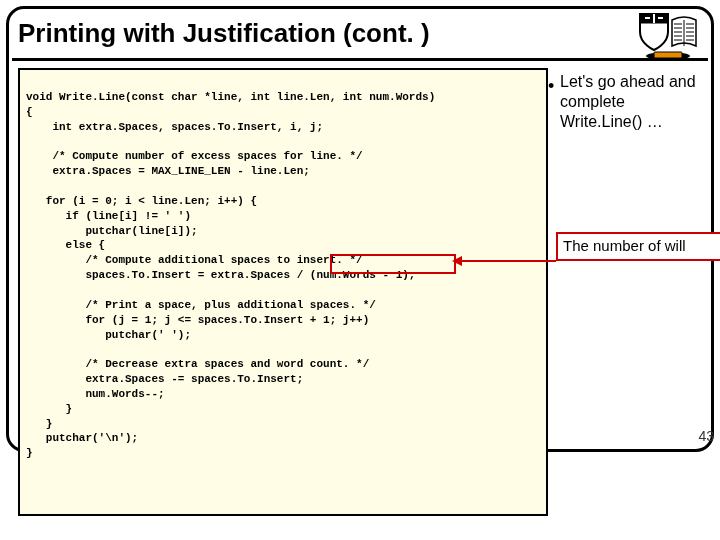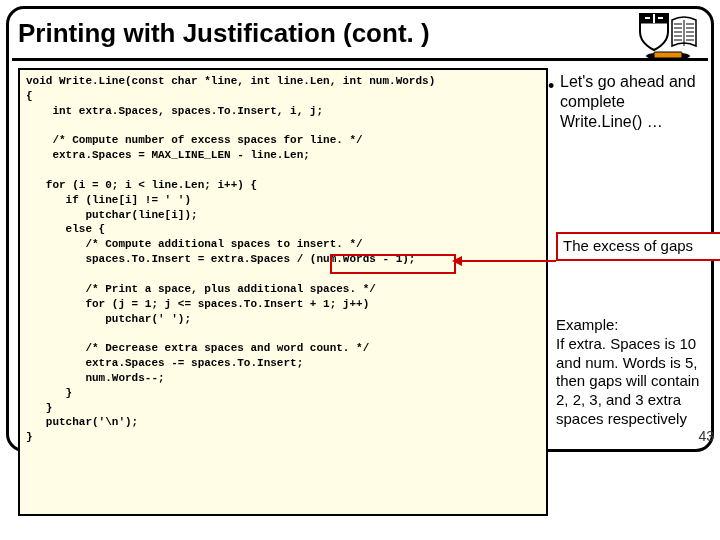--- a/index.html
+++ b/index.html
@@ -1,21 +1,21 @@
 <!DOCTYPE html>
 <html><head>
 <meta charset="utf-8">
 <style>
 html,body{margin:0;padding:0;width:720px;height:540px;background:#fff;font-family:Arial,Helvetica,sans-serif;overflow:hidden}
 .slide{position:relative;width:720px;height:458px;background:#fff}
 .frame{position:absolute;left:6px;top:6px;right:6px;bottom:6px;border:3px solid #000;border-radius:18px}
 .title{position:absolute;left:18px;top:18px;font-size:26px;font-weight:700;color:#000}
 .hr{position:absolute;left:12px;right:12px;top:58px;height:3px;background:#000}
 .shield{position:absolute;right:20px;top:12px;width:70px;height:50px}
-.codebox{position:absolute;left:18px;top:68px;width:530px;height:448px;border:2px solid #000;background:#fffde6;font-family:"Courier New",monospace;font-size:11px;font-weight:700;line-height:1.35;color:#000;padding:4px 6px;box-sizing:border-box;white-space:pre}
+.codebox{position:absolute;left:18px;top:68px;width:530px;height:448px;border:2px solid #000;background:#fffde6;font-family:"Courier New",monospace;font-size:11px;font-weight:700;line-height:1.35;color:#000;padding:20px 6px;box-sizing:border-box;white-space:pre}
 .bullet{position:absolute;left:560px;top:72px;width:148px;font-size:16px;color:#000;line-height:1.25}
 .dot{position:absolute;left:-12px;top:3px;font-size:18px}
 .gapsbox{position:absolute;left:556px;top:232px;width:152px;border:2px solid #c00;background:#fff;font-size:15px;padding:3px 5px;line-height:1.25}
 .example{position:absolute;left:556px;top:316px;width:156px;font-size:15px;line-height:1.25}
 .highlight{position:absolute;left:330px;top:254px;width:122px;height:16px;border:2px solid #c00;pointer-events:none}
 .arrow{position:absolute;left:452px;top:253px;width:108px;height:24px;pointer-events:none}
 .pagenum{position:absolute;right:6px;bottom:14px;font-size:14px;color:#333}
 </style>
 </head>
 <body>
@@ -75,20 +75,18 @@
     <line x1="4" y1="8" x2="104" y2="8" stroke="#c00" stroke-width="2"></line>
     <polygon points="0,8 10,3 10,13" fill="#c00"></polygon>
   </svg>
 
   <div class="bullet">
     <span class="dot">•</span>
     <span>Let's go ahead and complete Write.Line() …</span>
   </div>
 
   <div class="gapsbox">
-    <span>The excess of gaps</span>
+    <span>The number of will</span>
   </div>
 
-  <div class="example" style="white-space:pre-line">Example:
-If extra. Spaces is 10 and num. Words is 5, then gaps will contain 2, 2, 3, and 3 extra spaces respectively</div>
 
   <div class="pagenum">43</div>
 </div>
 
 </body></html>

